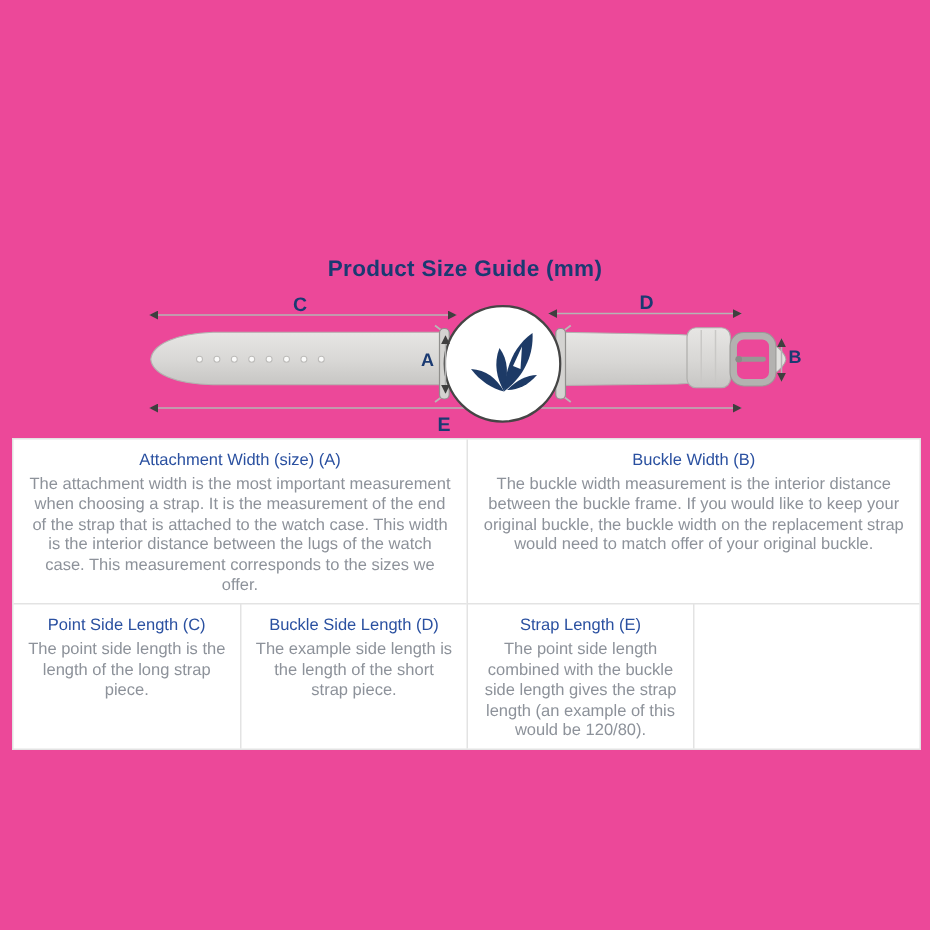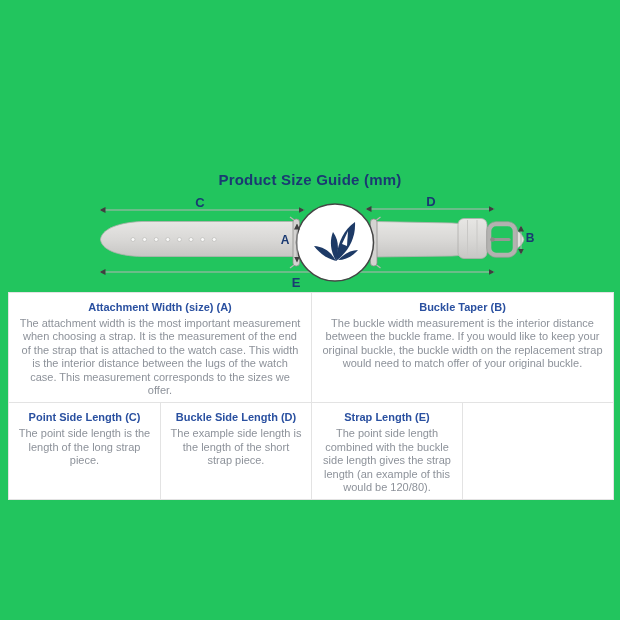--- a/index.html
+++ b/index.html
@@ -1,17 +1,17 @@
 <!DOCTYPE html>
 <html style="--navy: #1a3a72; --header-blue: #2a50a0; --body-gray: #8d929a; --strap: #d8d7d5; --strap-edge: #b2b1af; --logo: #1d3a66; --line: #b4b4b4; --arrow: #3f3f3f; --metal: #b3b2b0; --border: #e3e3e3;"><head>
 <meta charset="utf-8">
 <style>
   html,body{margin:0;padding:0;background:#ffffff;overflow:hidden;}
   body{width:620px;height:620px;font-family:"Liberation Sans",sans-serif;}
-  .stage{position:relative;width:620px;height:620px;background:#22c55e;}
+  .stage{position:relative;width:620px;height:620px;background:#ec4899;}
 
   .page-title{
     position:absolute;top:171px;left:0;width:620px;text-align:center;
     font-size:15px;font-weight:bold;color:var(--navy,#1a3a72);letter-spacing:.2px;
   }
 
   .diagram-svg{position:absolute;top:0;left:0;width:620px;height:300px;}
 
   .dlabel{
     position:absolute;width:24px;text-align:center;font-weight:bold;
@@ -25,21 +25,21 @@
 
   .size-table{
     position:absolute;left:8px;top:292px;width:604px;background:#fff;
     border:1px solid var(--border,#e3e3e3);
   }
   .t-row{display:flex;}
   .t-cell{box-sizing:border-box;padding:6px 9px 5px;text-align:center;}
   .t-cell + .t-cell{border-left:1px solid var(--border,#e3e3e3);}
   .t-row-top .t-cell{width:50%;min-height:75px;}
   .t-row-bottom .t-cell{width:25%;min-height:76px;border-top:1px solid var(--border,#e3e3e3);}
-  .t-head{font-size:11px;font-weight:bold;color:var(--header-blue,#2a50a0);margin:2px 0 4px;}
+  .t-head{font-size:11px;font-weight:normal;color:var(--header-blue,#2a50a0);margin:2px 0 4px;}
   .t-body{font-size:11px;line-height:1.22;color:var(--body-gray,#8d929a);}
 </style>
 </head>
 <body>
 
 <div class="stage">
 
   <div class="page-title">Product Size Guide (mm)</div>
 
   <svg class="diagram-svg" viewBox="0 0 620 300" xmlns="http://www.w3.org/2000/svg">
@@ -105,21 +105,21 @@
   <span class="dlabel lab-b">B</span>
   <span class="dlabel lab-e">E</span>
 
   <div class="size-table">
     <div class="t-row t-row-top">
       <div class="t-cell">
         <div class="t-head">Attachment Width (size) (A)</div>
         <div class="t-body">The attachment width is the most important measurement when choosing a strap. It is the measurement of the end of the strap that is attached to the watch case. This width is the interior distance between the lugs of the watch case. This measurement corresponds to the sizes we offer.</div>
       </div>
       <div class="t-cell">
-        <div class="t-head">Buckle Taper (B)</div>
+        <div class="t-head">Buckle Width (B)</div>
         <div class="t-body">The buckle width measurement is the interior distance between the buckle frame. If you would like to keep your original buckle, the buckle width on the replacement strap would need to match offer of your original buckle.</div>
       </div>
     </div>
     <div class="t-row t-row-bottom">
       <div class="t-cell">
         <div class="t-head">Point Side Length (C)</div>
         <div class="t-body">The point side length is the length of the long strap piece.</div>
       </div>
       <div class="t-cell">
         <div class="t-head">Buckle Side Length (D)</div>

